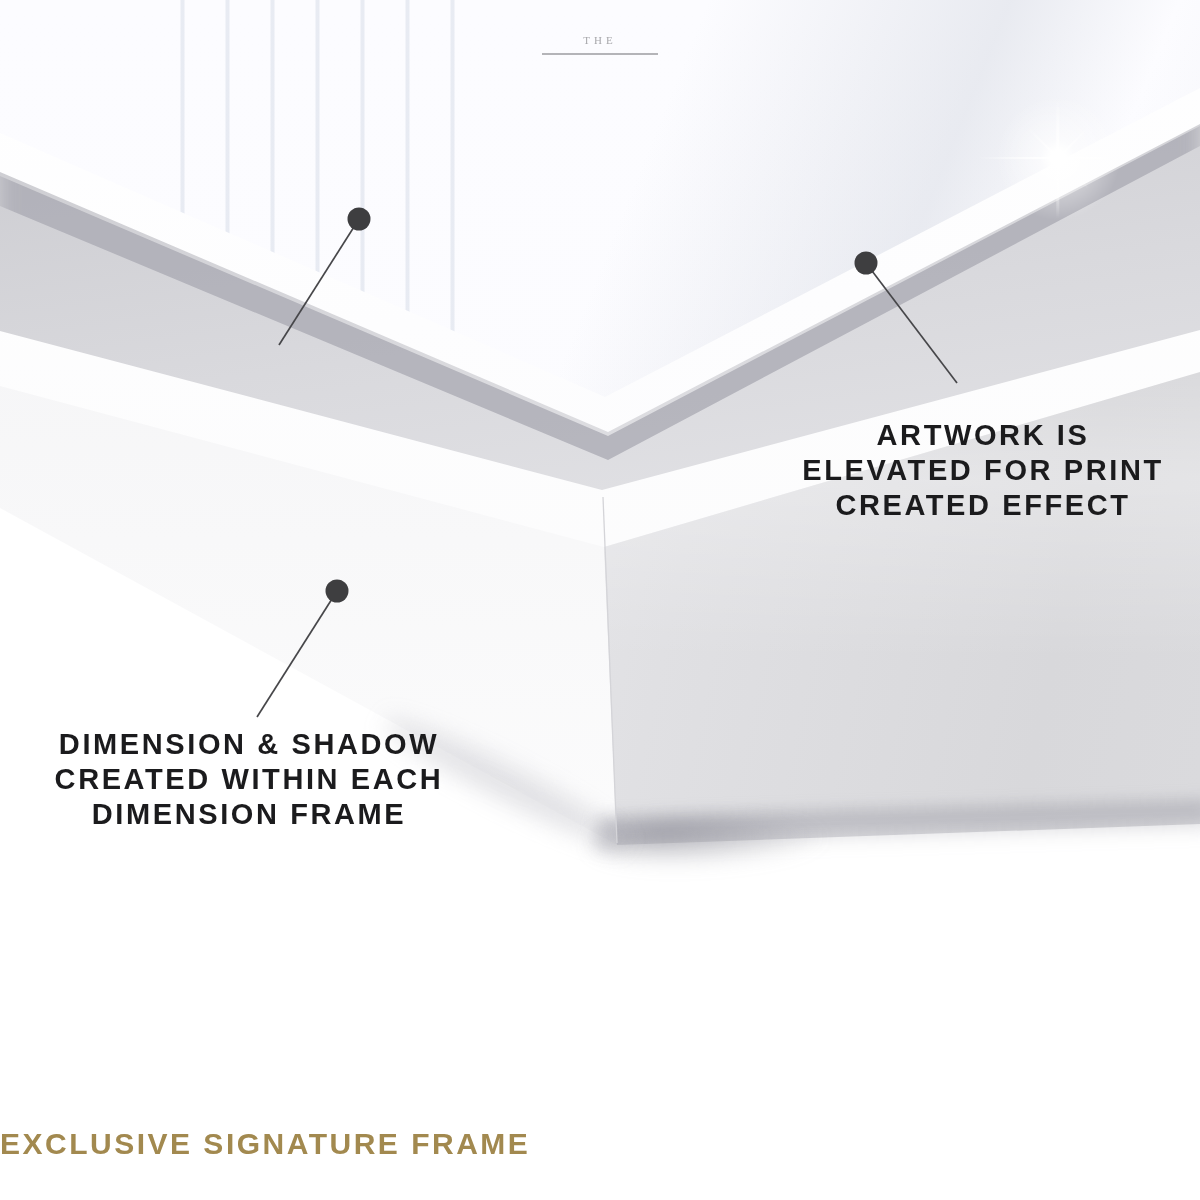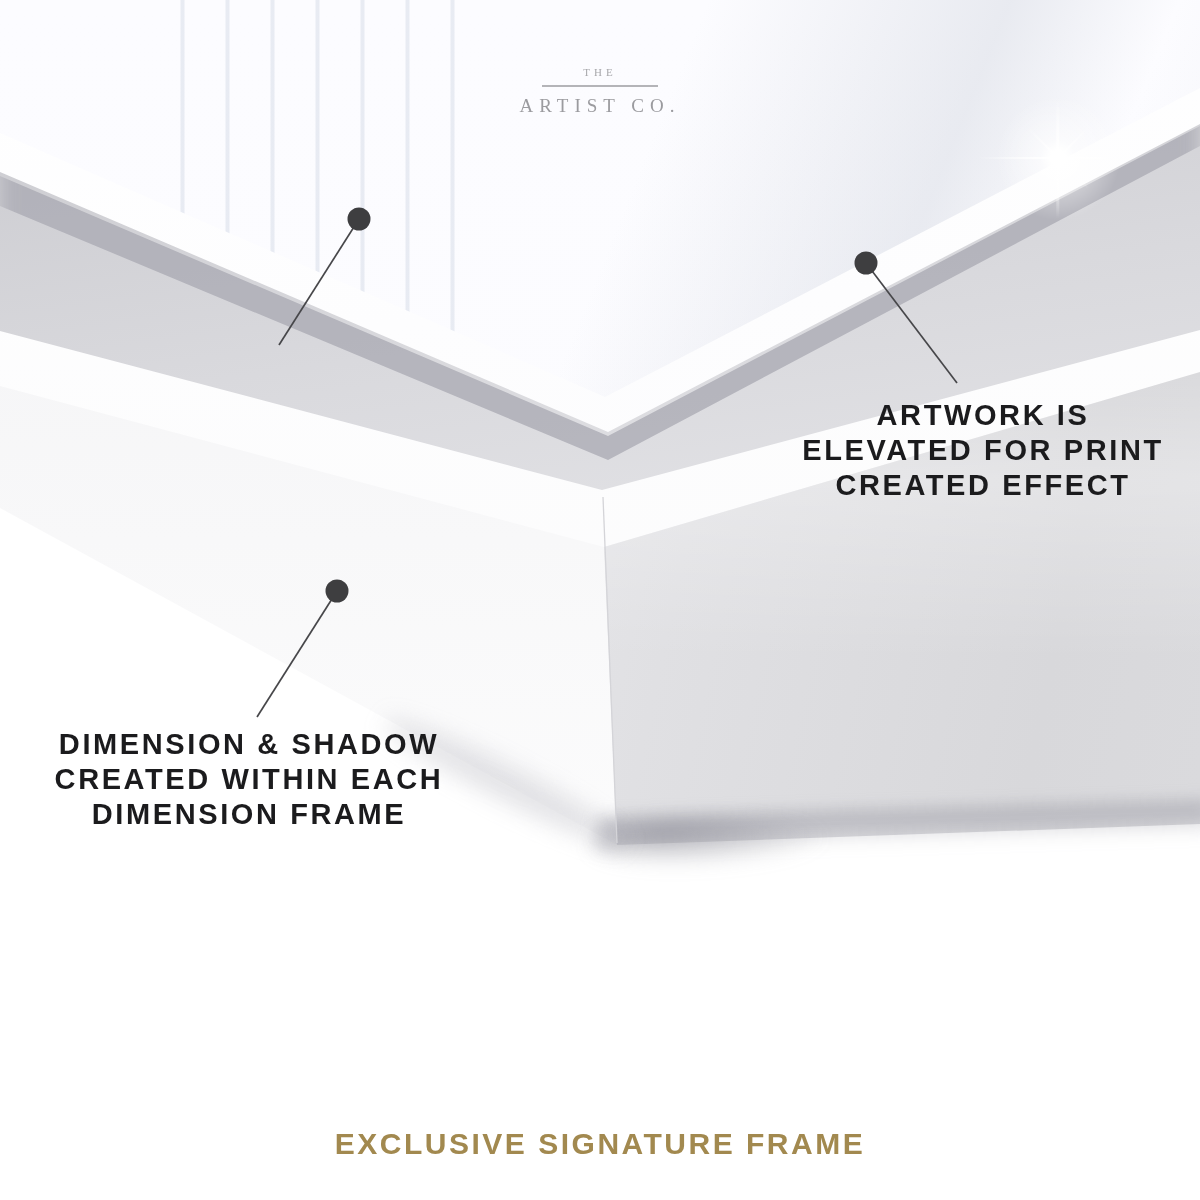--- a/index.html
+++ b/index.html
@@ -71,35 +71,35 @@
   .sparkle{position:absolute;left:978px;top:78px;width:160px;height:160px;}
   .sparkle .ray{position:absolute;background:linear-gradient(90deg,rgba(255,255,255,0),#ffffff 46%,#ffffff 54%,rgba(255,255,255,0));}
   .sparkle .ray.h{left:0;top:78.8px;width:160px;height:2.6px;}
   .sparkle .ray.v{left:20px;top:78.8px;width:120px;height:2.6px;transform:rotate(90deg);}
   .sparkle .ray.d1{left:37px;top:78.8px;width:86px;height:2px;transform:rotate(45deg);opacity:.9;}
   .sparkle .ray.d2{left:37px;top:78.8px;width:86px;height:2px;transform:rotate(-45deg);opacity:.9;}
   .sparkle .glow{position:absolute;inset:0;
     background:radial-gradient(circle,#ffffff 0 7%,rgba(255,255,255,.55) 16%,rgba(255,255,255,0) 55%);}
 
   
-  .logo{position:absolute;left:420px;top:34px;width:360px;text-align:center;color:#97979c;margin-top:32px;}
+  .logo{position:absolute;left:420px;top:34px;width:360px;text-align:center;color:#97979c;}
   .logo-the{font-family:"Liberation Serif",serif;font-size:11px;letter-spacing:4px;color:#a7a7ab;}
   .logo-name{font-family:"DejaVu Serif",serif;font-style:italic;font-size:45px;line-height:46px;color:#97979c;margin-top:1px;}
   .logo-divider{width:116px;height:1.5px;background:#b4b4b8;margin:7px auto 8px auto;}
   .logo-sub{font-family:"Liberation Serif",serif;font-size:19px;letter-spacing:6px;color:#9b9b9f;}
 
   
   .note{position:absolute;text-align:center;color:#1b1b1d;font-weight:700;
     font-size:29px;line-height:35px;letter-spacing:2.6px;}
   .note-left{left:16px;top:416px;width:460px;}
-  .note-right{left:768px;top:398px;width:430px;}
+  .note-right{left:768px;top:418px;width:430px;}
   .note-bottom{left:19px;top:727px;width:460px;}
 
   
-  .footer{position:absolute;left:0;top:1127px;width:1200px;text-align:center;
+  .footer{position:absolute;left:0;top:1127px;width:1200px;
     font-size:30px;font-weight:700;letter-spacing:2.5px;color:#a2894f;}
 </style>
 </head>
 <body>
 
 <div class="scene">
 
   <div class="layer gap-band"></div>
   <div class="layer float-shadow"></div>
   <div class="layer frost-band"></div>
@@ -127,21 +127,20 @@
     <div class="glow"></div>
     <div class="ray h"></div>
     <div class="ray v"></div>
     <div class="ray d1"></div>
     <div class="ray d2"></div>
   </div>
 
   <div class="logo">
     <div class="logo-the">THE</div>
     <div class="logo-divider"></div>
-    <div class="logo-sub">ARTIST CO.</div>
   </div>
 
 
   <div class="note note-right">
     <div>ARTWORK IS</div>
     <div>ELEVATED FOR PRINT</div>
     <div>CREATED EFFECT</div>
   </div>
 
   <div class="note note-bottom">

